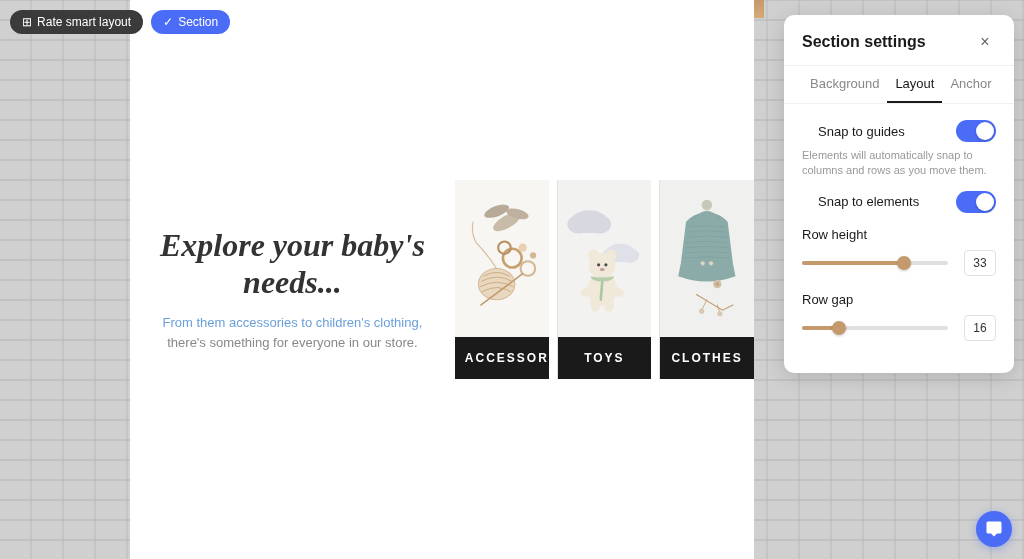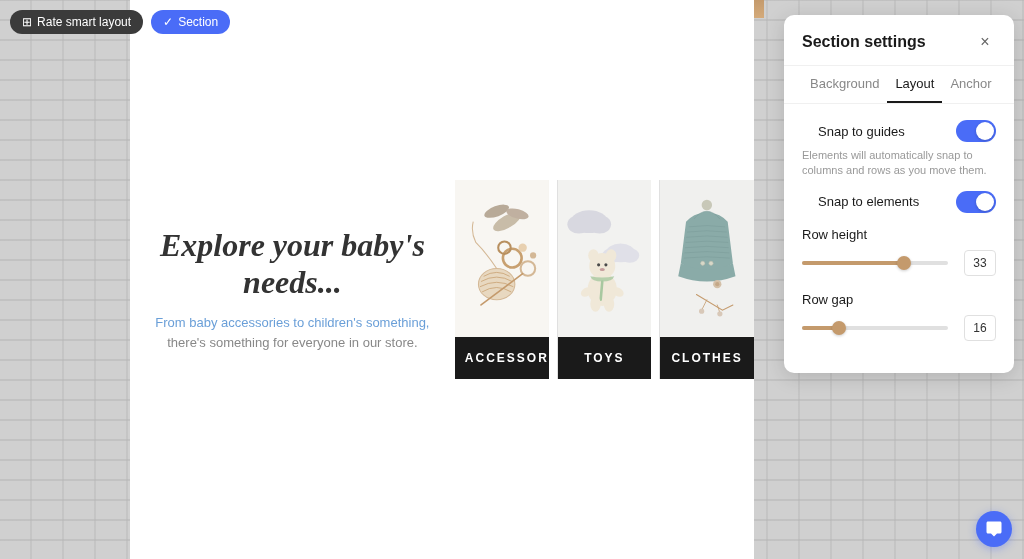--- a/index.html
+++ b/index.html
@@ -349,21 +349,21 @@
 <div class="canvas">
   <div class="grid-bg"></div>
 
   <div class="top-deco"></div>
 
   <div class="content-area">
 
     <div class="hero-section">
       <h1 class="hero-title">Explore your baby's needs...</h1>
       <p class="hero-subtitle">
-        <span class="highlight">From baby accessories to children's something,</span>
+        <span class="highlight">From them accessories to children's clothing,</span>
         <span> there's something for everyone in our store.</span>
       </p>
     </div>
 
     <div class="product-grid">
 
       <div class="product-card">
         <div class="product-image">
           <svg viewBox="0 0 180 300" xmlns="http://www.w3.org/2000/svg">
             <rect width="180" height="300" fill="#f8f6f2"></rect>

